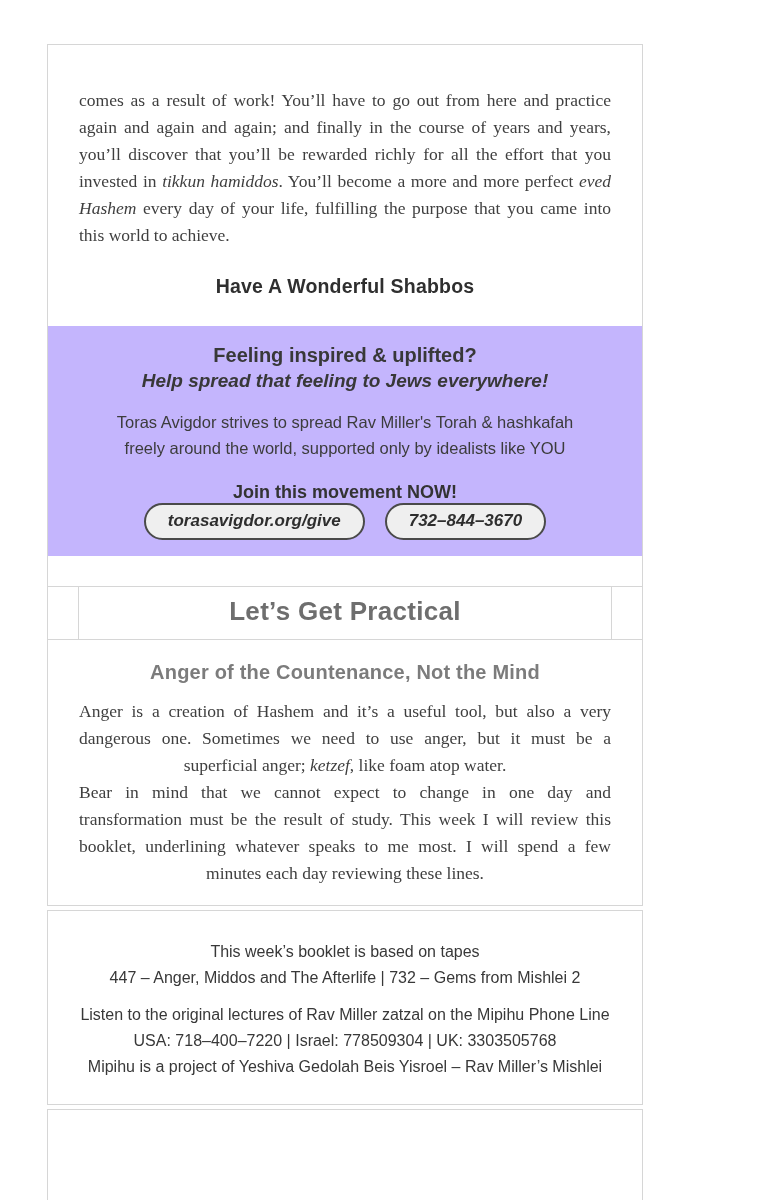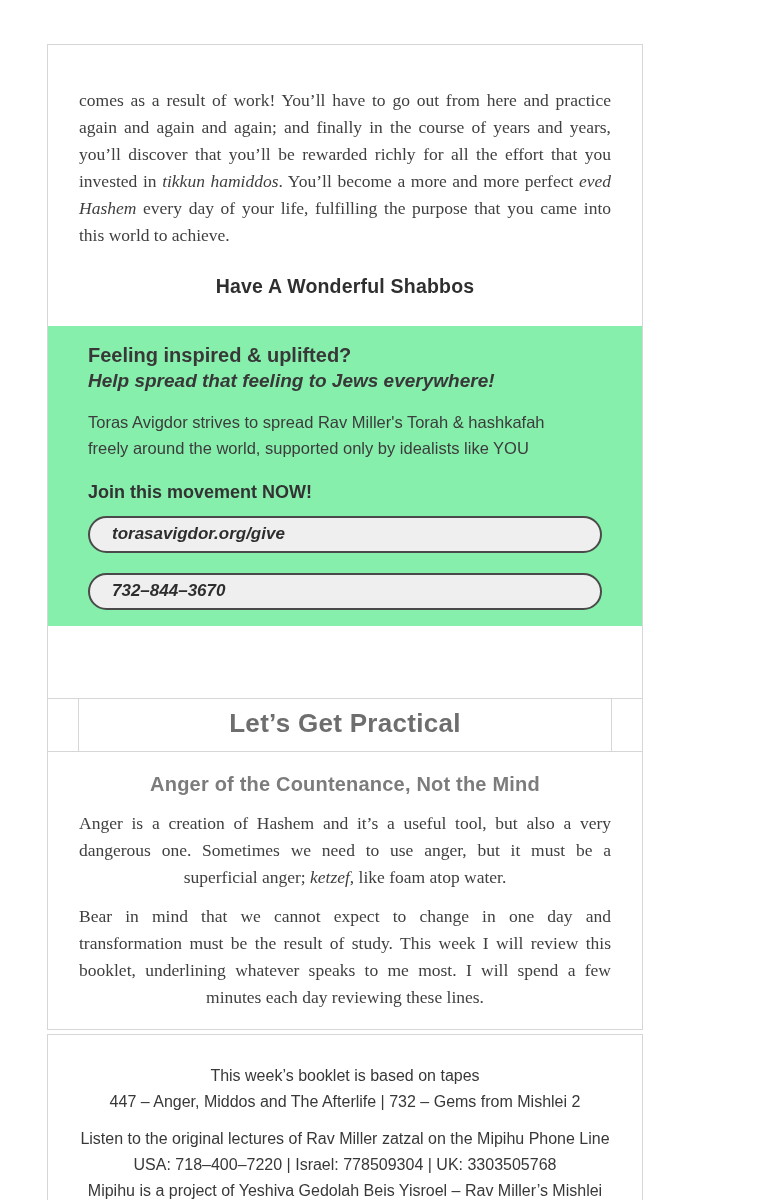--- a/index.html
+++ b/index.html
@@ -41,22 +41,22 @@
     font-weight: bold;
     font-size: 19.5px;
     color: #2f2f2f;
     margin-top: 26px;
     letter-spacing: 0.2px;
   }
 
   
   .promo {
     margin-top: 28px;
-    background: #86efac;
-    text-align: left;
+    background: #c4b5fd;
+    text-align: center;
     padding: 18px 40px 16px;
   }
   .promo-headline {
     font-size: 20px;
     font-weight: bold;
     color: #383838;
   }
   .promo-subheadline {
     font-size: 19px;
     font-weight: bold;
@@ -70,43 +70,41 @@
     line-height: 25.5px;
     color: #3c3c3c;
   }
   .promo-cta {
     margin-top: 21px;
     font-size: 18px;
     font-weight: bold;
     color: #333333;
   }
   .pill-row {
-    margin-top: 13px;
     display: flex;
     justify-content: center;
     gap: 20px;
-    flex-direction: column;
   }
   .pill {
     display: inline-block;
     border: 2px solid #4a4a4a;
     border-radius: 19px;
     background: #efefef;
     padding: 6px 22px 7px;
     font-size: 17px;
     font-weight: bold;
     font-style: italic;
     color: #2e2e2e;
     cursor: pointer;
     white-space: nowrap;
   }
 
   
   .band {
-    margin-top: 72px;
+    margin-top: 30px;
     border-top: 1px solid #d6d6d6;
     border-bottom: 1px solid #d6d6d6;
   }
   .band-cell {
     margin: 0 30px;
     border-left: 1px solid #d6d6d6;
     border-right: 1px solid #d6d6d6;
     text-align: center;
     padding: 9px 0 12px;
   }
@@ -119,21 +117,21 @@
 
   .sub-title {
     margin-top: 21px;
     text-align: center;
     font-size: 20px;
     font-weight: bold;
     color: #7c7c7c;
     letter-spacing: 0.2px;
   }
   .practical-p1 { margin-top: 14px; }
-  .practical-p2 { margin-top: 12px; padding-bottom: 18px; }
+  .practical-p2 { margin-top: 0; padding-bottom: 18px; }
 
   
   .tapes-card {
     text-align: center;
     font-size: 16px;
     line-height: 26px;
     color: #383838;
     padding: 28px 14px 24px;
   }
   .tapes-block + .tapes-block { margin-top: 11px; }

